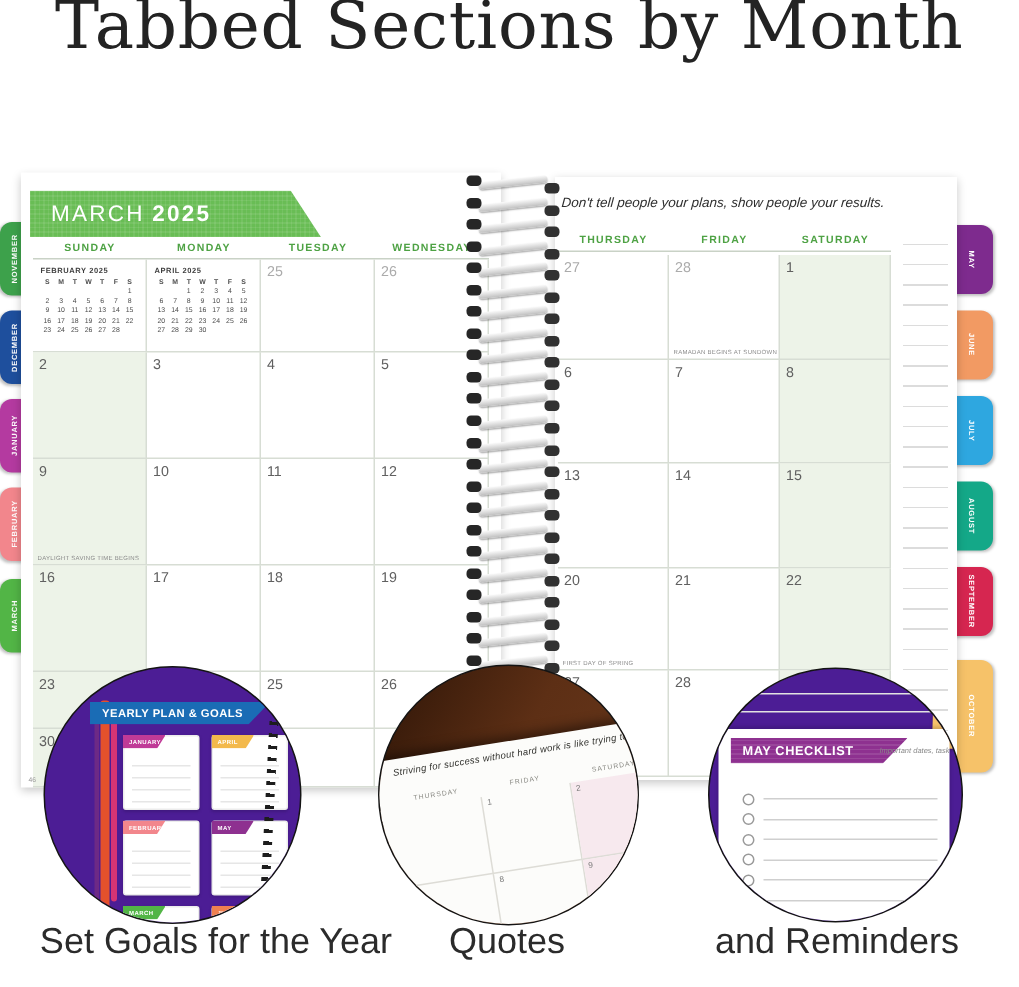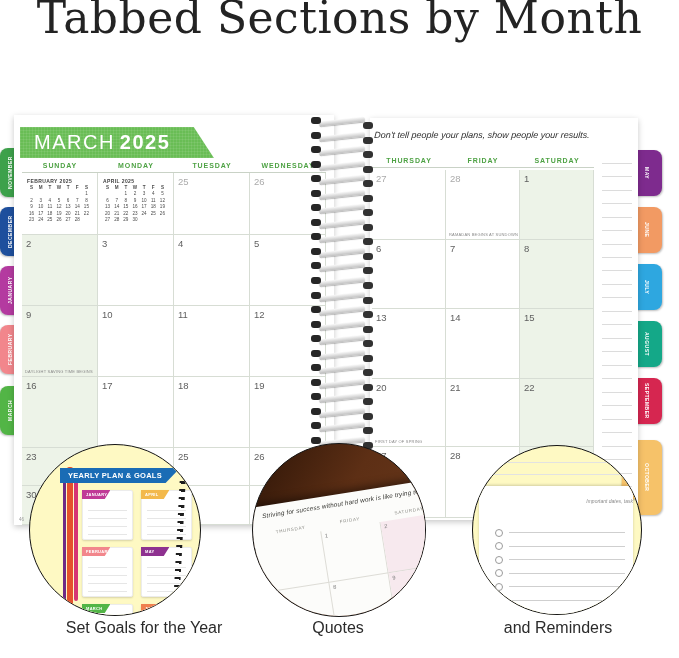--- a/index.html
+++ b/index.html
@@ -12,21 +12,21 @@
   .subtitle{position:absolute;top:62px;left:0;width:100%;margin:0;text-align:center;
     font-size:17px;color:#101010}
   .subtitle b{font-weight:bold}
   .subtitle .sep{display:inline-block;margin:0 12px;font-size:13px;vertical-align:1px}
 
   
   .page{position:absolute;background:#fff;z-index:2;box-shadow:0 2px 6px rgba(0,0,0,.22)}
   #left-page{left:14px;top:115px;width:320px;height:410px}
   #right-page{left:370px;top:118px;width:268px;height:402px}
 
-  .banner{position:absolute;left:6px;top:12px;width:202px;height:31px;color:#fff;font-size:20px;
+  .banner{position:absolute;left:6px;top:12px;width:202px;height:31px;color:#fff;font-size:15px;
     line-height:31px;padding-left:14px;letter-spacing:1.5px;box-sizing:border-box;
     clip-path:polygon(0 0,86% 0,96% 100%,0 100%);
     background-image:repeating-linear-gradient(0deg,rgba(255,255,255,.08) 0 1px,transparent 1px 3px),
                      repeating-linear-gradient(90deg,rgba(255,255,255,.08) 0 1px,transparent 1px 3px)}
   .banner b{margin-left:5px;font-weight:bold}
 
   .dayhead{position:absolute;display:grid;border-bottom:1px solid #c9d2c6;padding-bottom:3px}
   #left-dayhead{left:8px;top:47px;width:304px;grid-template-columns:repeat(4,1fr)}
   #right-dayhead{left:2px;top:39px;width:222px;grid-template-columns:repeat(3,1fr)}
   .dh{text-align:center;font-size:7px;font-weight:bold;color:#4ea244;letter-spacing:.9px}
@@ -67,21 +67,21 @@
   
   .tabL{position:absolute;left:0;width:20px;height:49px;z-index:1;border-radius:8px 0 0 8px;
     box-shadow:-1px 1px 2px rgba(0,0,0,.25)}
   .tabR{position:absolute;left:632px;width:30px;z-index:1;border-radius:0 8px 8px 0;
     box-shadow:1px 1px 2px rgba(0,0,0,.25)}
   .tlab{position:absolute;inset:0;display:flex;align-items:center;justify-content:center;color:#fff;
     font-size:5px;font-weight:bold;letter-spacing:.5px;writing-mode:vertical-rl}
   .tabL .tlab{transform:rotate(180deg)}
 
   
-  .circle{position:absolute;border-radius:50%;border:1.6px solid #141414;overflow:hidden;background:#fef9c3;z-index:6}
+  .circle{position:absolute;border-radius:50%;border:1.6px solid #141414;overflow:hidden;background:#4c1d95;z-index:6}
   #c1{left:29px;top:444px;width:170px;height:170px}
   #c2{left:252px;top:443px;width:172px;height:172px;background:linear-gradient(120deg,#2e1507,#5d2f15 45%,#6b3a1d)}
   #c3{left:472px;top:445px;width:168px;height:168px}
 
   .strip{position:absolute;border-radius:2px}
   #c1 .s1{left:33px;top:28px;bottom:12px;width:3px;background:#6d2a86}
   #c1 .s2{left:37px;top:22px;bottom:6px;width:6px;background:#e4512c}
   #c1 .s3{left:44px;top:32px;bottom:14px;width:4px;background:#d63474}
   #c1-banner{position:absolute;left:30px;top:23px;width:120px;height:15px;color:#fff;font-size:7.5px;
     font-weight:bold;line-height:15px;padding-left:8px;letter-spacing:.3px;box-sizing:border-box;
@@ -123,21 +123,21 @@
     font-weight:bold;line-height:17px;padding-left:8px;letter-spacing:.4px;box-sizing:border-box;
     clip-path:polygon(0 0,100% 0,86% 100%,0 100%);
     background-image:repeating-linear-gradient(0deg,rgba(255,255,255,.1) 0 1px,transparent 1px 3px)}
   #c3-note{position:absolute;right:8px;top:52px;font-size:5px;color:#8a8a8a;font-style:italic}
   #c3-list{position:absolute;left:22px;top:80px;right:16px}
   .chrow{display:flex;align-items:center;height:13.5px}
   .chk{width:6px;height:6px;border:1px solid #9a9a9a;border-radius:50%;margin-right:6px;flex:0 0 auto;background:#fff}
   .chline{flex:1;border-bottom:1px solid #cfcfcf}
 
   
-  .caption{position:absolute;text-align:center;font-size:16px;line-height:21.5px;color:#2b2b2b}
+  .caption{position:absolute;text-align:center;font-size:24px;line-height:21.5px;color:#2b2b2b}
   #cap1{left:14px;top:617px;width:260px}
   #cap2{left:240px;top:617px;width:196px}
   #cap3{left:458px;top:617px;width:200px}
 </style>
 </head>
 <body>
 
 <div class="canvas">
 
   <h1 class="title">Tabbed Sections by Month</h1>
@@ -657,20 +657,21 @@
           </div>
         </div>
     </div>
   </div>
 
   <div class="circle" id="c3">
     <div class="pl p1"></div>
     <div class="pl p2"></div>
     <div id="c3-tab"></div>
     <div id="c3-sheet"></div>
+    <div id="c3-banner" style="background-color: rgb(142, 49, 144);">MAY CHECKLIST</div>
     <div id="c3-note">Important dates, task</div>
     <div id="c3-list">
         <div class="chrow">
           <div class="chk"></div>
           <div class="chline"></div>
         </div>
         <div class="chrow">
           <div class="chk"></div>
           <div class="chline"></div>
         </div>

